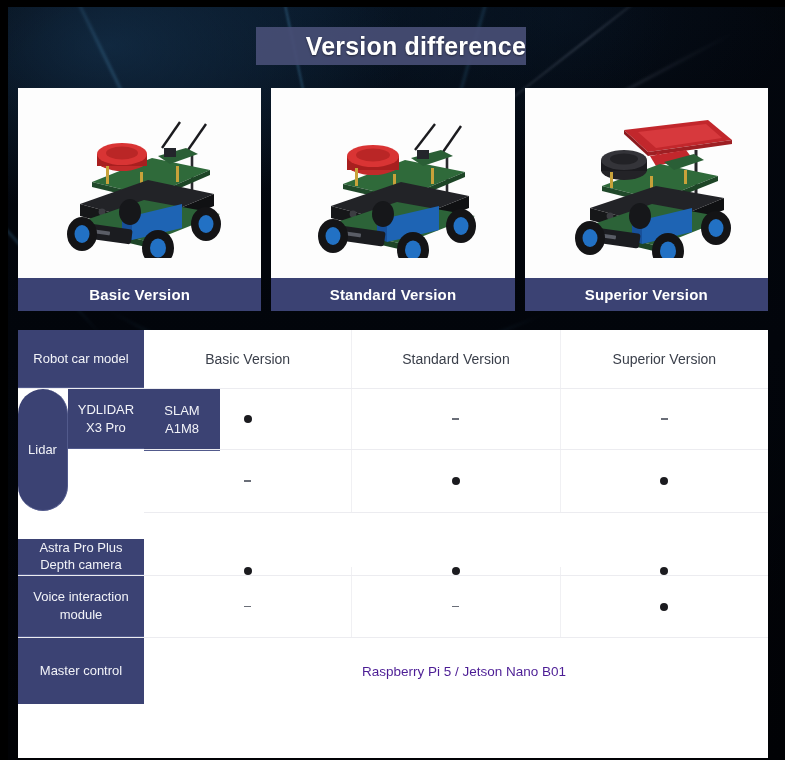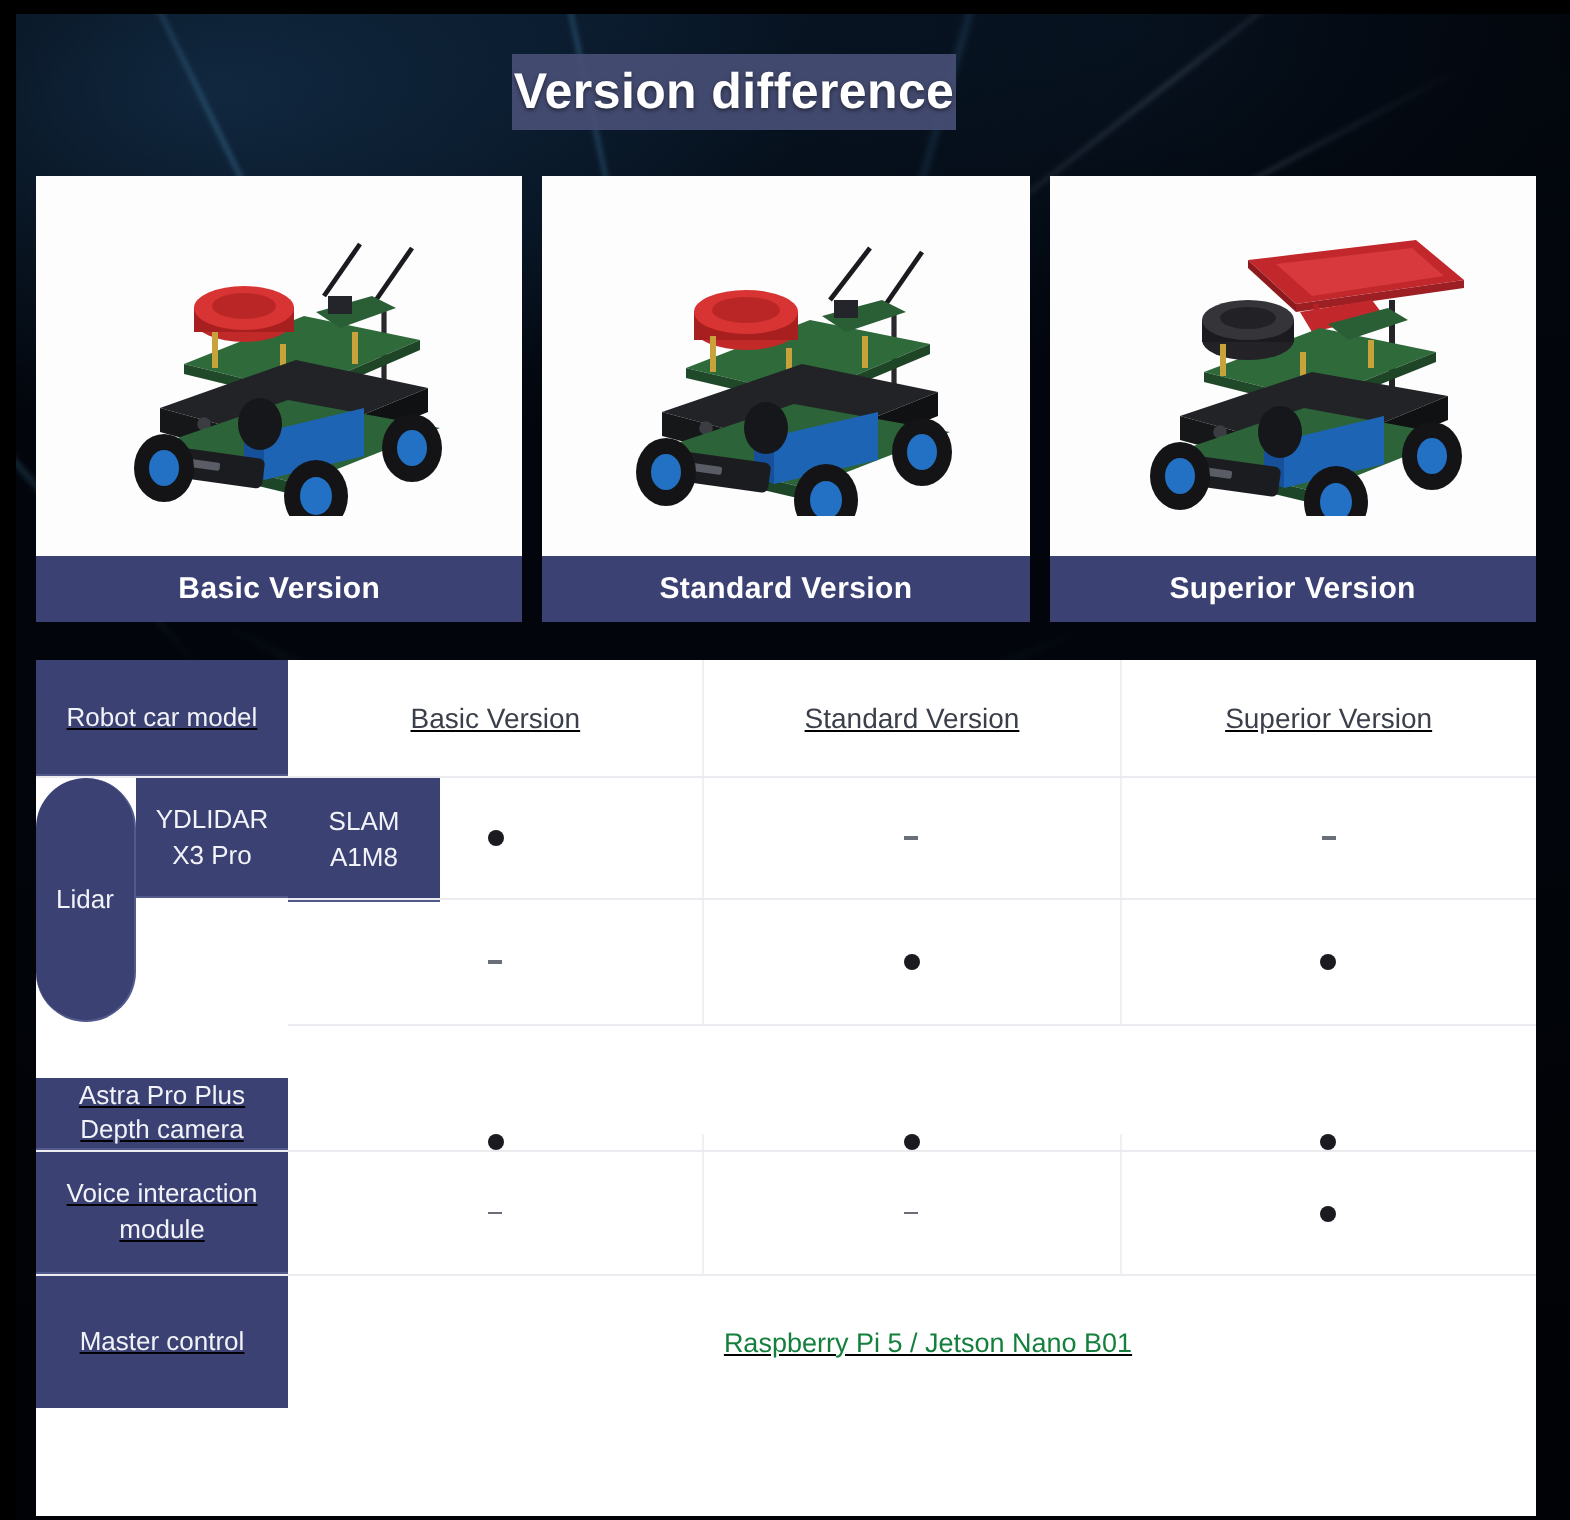--- a/index.html
+++ b/index.html
@@ -110,26 +110,26 @@
     left: 0; top: 0;
     width: 785px; height: 7px;
     background: #000;
   }
 
   
   .title-badge {
     position: absolute;
     left: 256px;
     top: 27px;
-    width: 222px;
+    width: 270px;
     height: 38px;
     background: rgba(72,78,117,0.92);
     display: flex;
     align-items: center;
-    justify-content: center;
+    justify-content: flex-end;
   }
   .title-badge span {
     color: #ffffff;
     font-size: 25px;
     font-weight: bold;
     letter-spacing: 0.2px;
     font-family: "Liberation Sans", sans-serif;
     text-shadow: 0 1px 2px rgba(0,0,0,0.5);
   }
 
@@ -185,21 +185,20 @@
     width: 750px;
     height: 428px;
     background: #ffffff;
     display: flex;
     flex-direction: column;
   }
   .trow {
     display: flex;
     width: 100%;
     border-bottom: 1px solid #ececf0;
-    text-decoration: underline;
   }
   .trow:last-child { border-bottom: none; }
 
   .lbl {
     background: #3b4273;
     color: #f2f3f8;
     font-size: 13px;
     line-height: 1.35;
     display: flex;
     align-items: center;
@@ -211,21 +210,21 @@
   }
   .lbl-main  { width: 126px; flex: none; }
   .lbl-group { width: 50px;  flex: none; border-right: 1px solid #525a8c; border-radius: 25px; }
   .lbl-sub   { width: 76px;  flex: none; }
 
   .cell {
     flex: 1;
     display: flex;
     align-items: center;
     justify-content: center;
-    color: #15803d;
+    color: #4c1d95;
     font-size: 13.5px;
     border-right: 1px solid #f0f0f3;
     box-sizing: border-box;
   }
   .cell:last-child { border-right: none; }
   .cell.head {
     font-size: 14px;
     color: #3a3f4a;
   }
   .cell.wide {

